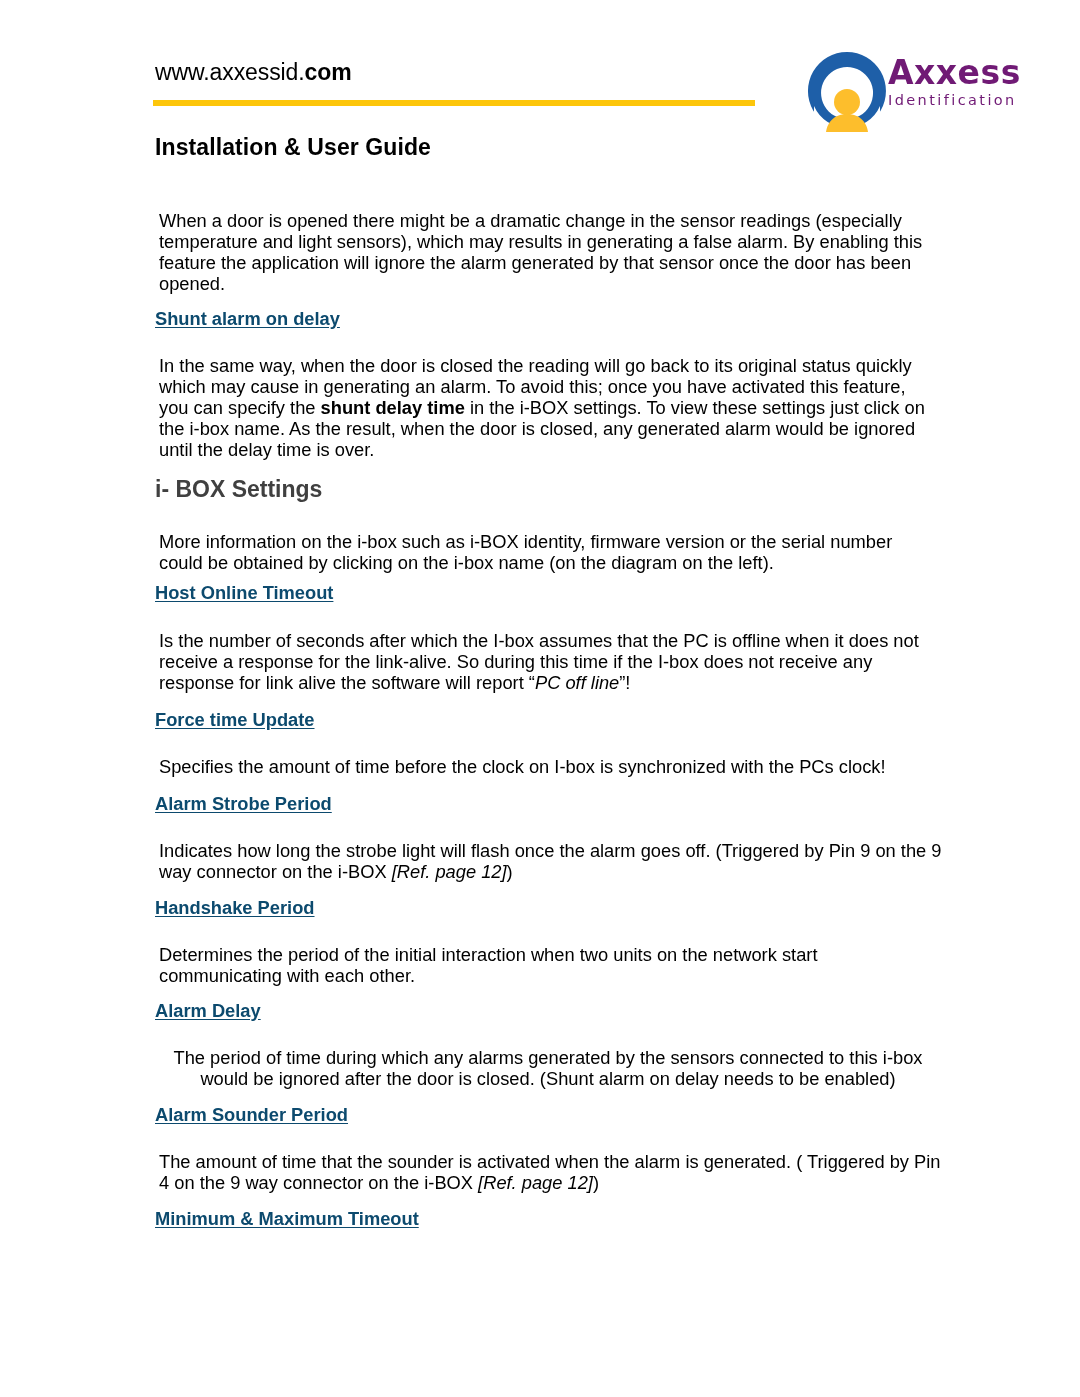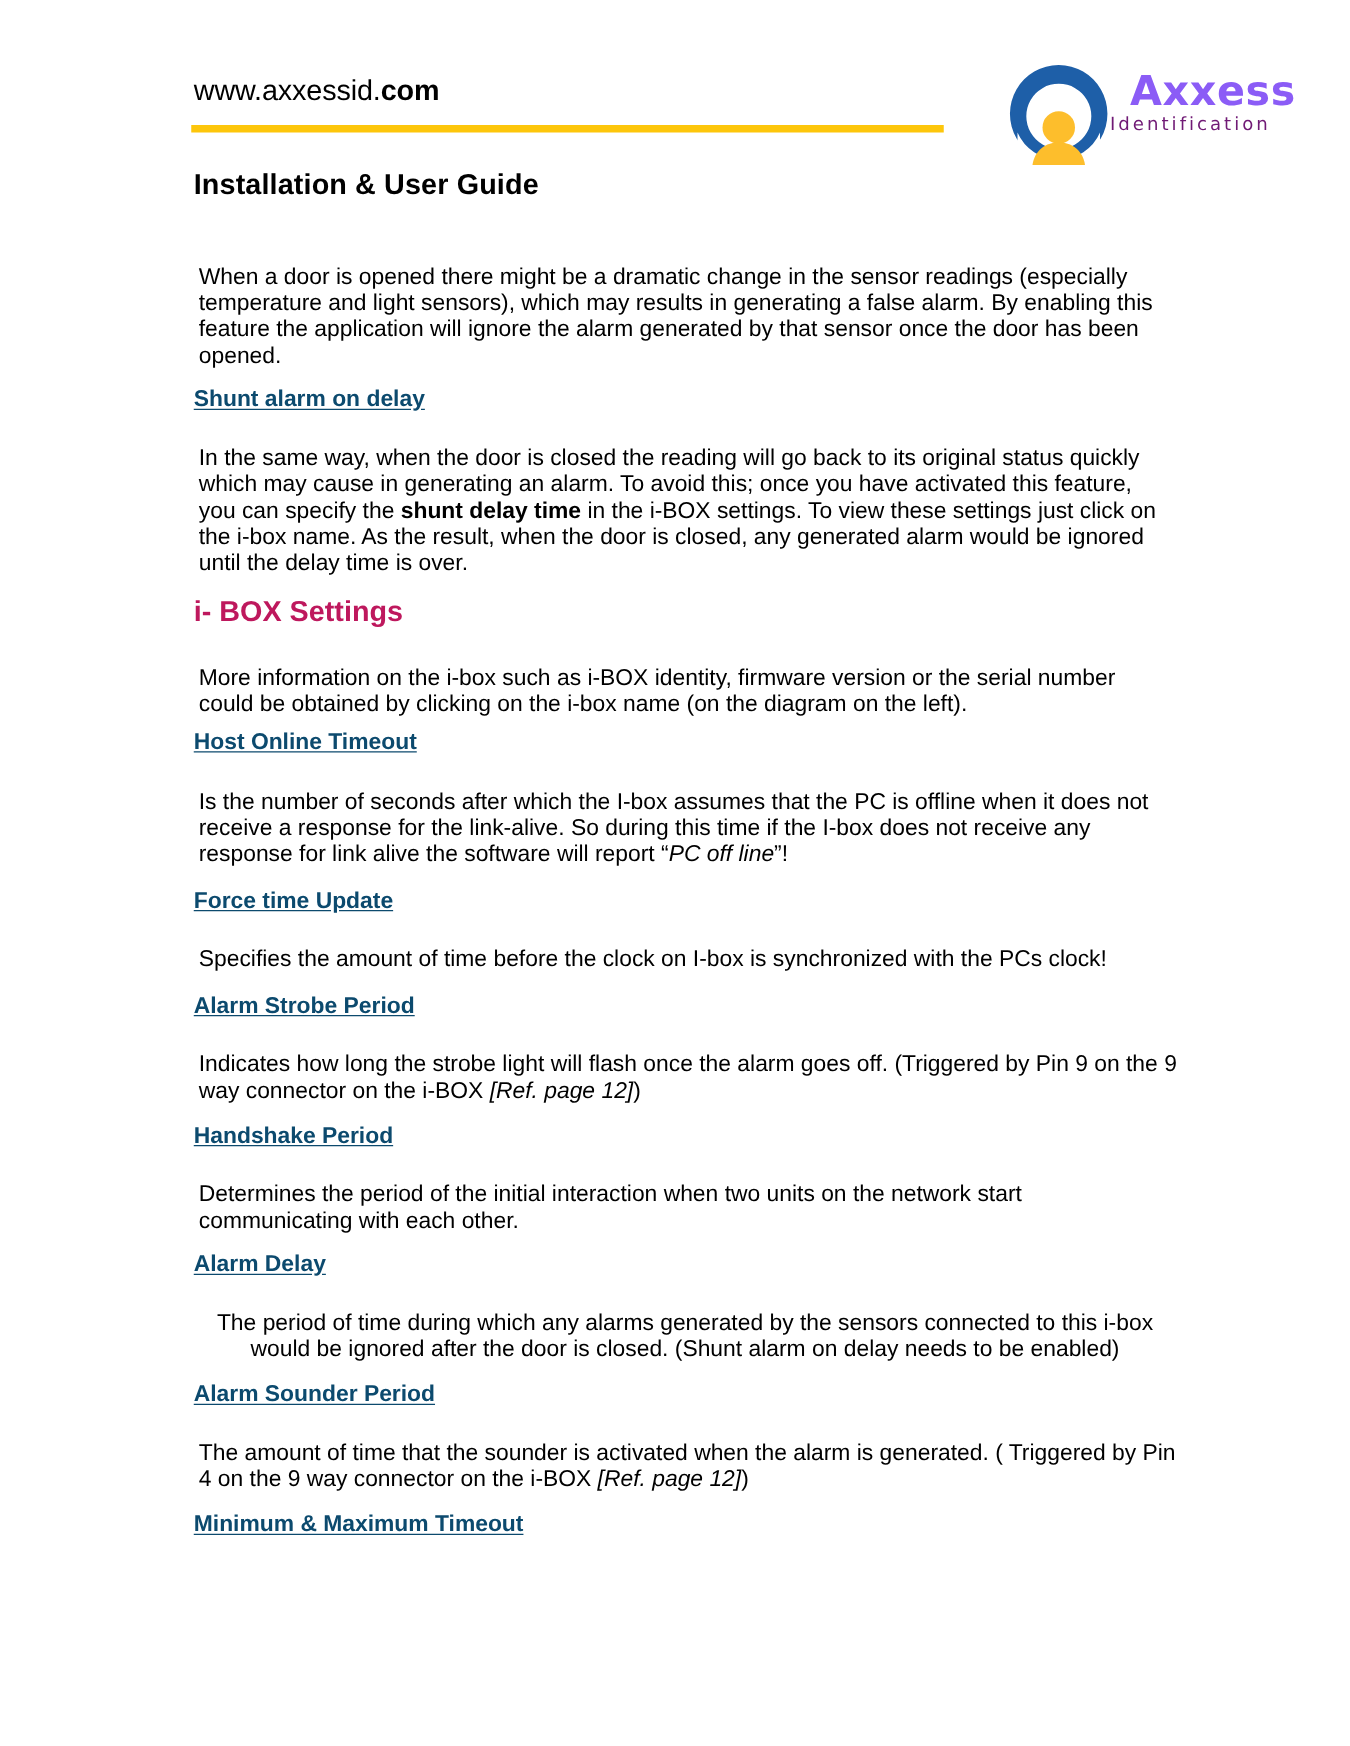--- a/index.html
+++ b/index.html
@@ -79,25 +79,24 @@
     position: absolute;
     left: 88px;
     top: 8px;
     width: 165px;
     height: 74px;
   }
   .logo-word {
     font-family: "DejaVu Sans", sans-serif;
     font-size: 33px;
     font-weight: bold;
-    color: #8b5cf6;
+    color: #701a75;
     letter-spacing: 0.5px;
     line-height: 34px;
     white-space: nowrap;
-    margin-left: 16px;
   }
   .logo-sub {
     font-family: "DejaVu Sans", sans-serif;
     font-size: 14.5px;
     color: #701a75;
     letter-spacing: 2.4px;
     line-height: 20px;
     white-space: nowrap;
   }
 
@@ -124,21 +123,21 @@
     text-decoration: underline;
     text-underline-offset: 2px;
     color: #0c4a6e;
     white-space: nowrap;
   }
   h2.section-head {
     position: absolute;
     margin: 0;
     font-size: 23px;
     font-weight: bold;
-    color: #be185d;
+    color: #404040;
     white-space: nowrap;
   }
   .it { font-style: italic; }
   .bd { font-weight: bold; }
 
   
   .footer {
     position: absolute;
     left: 155px;
     top: 1365px;

